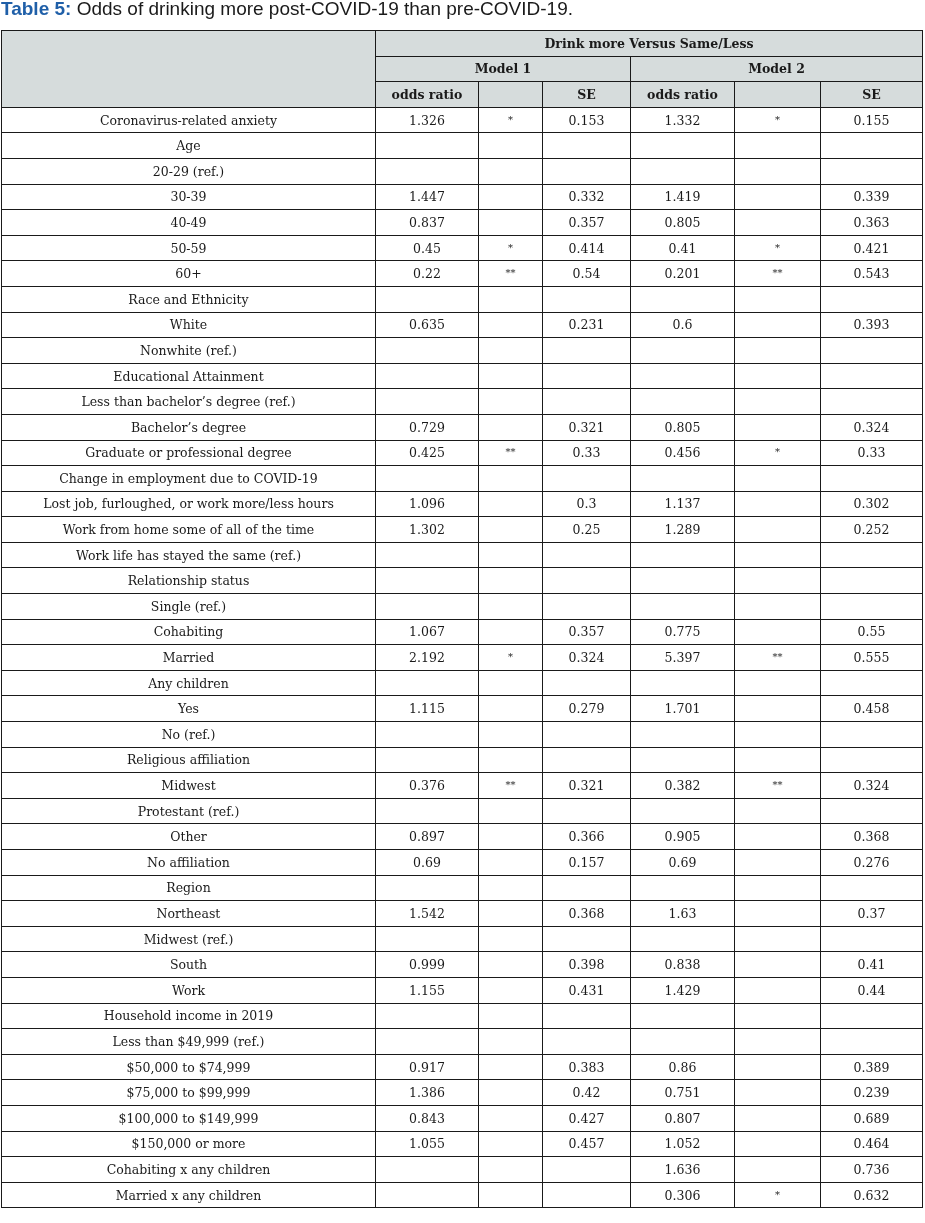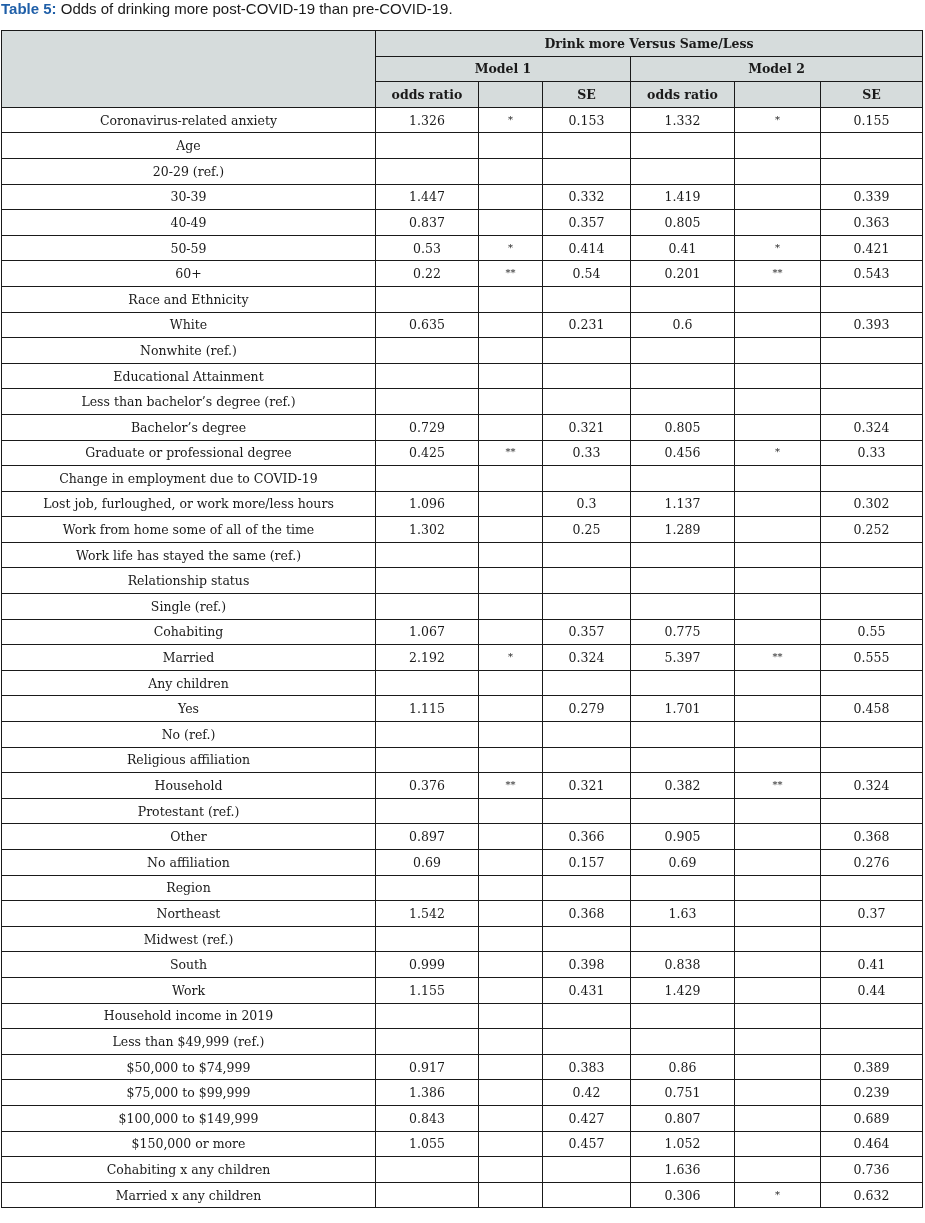--- a/index.html
+++ b/index.html
@@ -1,19 +1,19 @@
 <!DOCTYPE html>
 <html><head>
 <meta charset="utf-8">
 <style>
   html, body { margin: 0; padding: 0; background: #ffffff; }
   body { width: 925px; height: 1223px; overflow: hidden; position: relative; }
   .caption {
     position: absolute; left: 1px; top: 0px; height: 20px; line-height: 18px;
-    font-family: "Liberation Sans", sans-serif; font-size: 15px; color: #1a1a1a;
+    font-family: "Liberation Sans", sans-serif; font-size: 19px; color: #1a1a1a;
     white-space: nowrap;
   }
   .caption .lbl { color: #1f5fa8; font-weight: bold; }
   table.t {
     position: absolute; left: 1px; top: 30px;
     width: 921px; border-collapse: collapse; table-layout: fixed;
     font-family: "DejaVu Serif", "Liberation Serif", serif;
     font-size: 12.5px; color: #1a1a1a;
   }
   table.t td, table.t th {
@@ -100,21 +100,21 @@
         <td>40-49</td>
         <td>0.837</td>
         <td><span class="star"></span></td>
         <td>0.357</td>
         <td>0.805</td>
         <td><span class="star"></span></td>
         <td>0.363</td>
       </tr>
       <tr>
         <td>50-59</td>
-        <td>0.53</td>
+        <td>0.45</td>
         <td><span class="star">*</span></td>
         <td>0.414</td>
         <td>0.41</td>
         <td><span class="star">*</span></td>
         <td>0.421</td>
       </tr>
       <tr>
         <td>60+</td>
         <td>0.22</td>
         <td><span class="star">**</span></td>
@@ -288,21 +288,21 @@
       <tr>
         <td>Religious affiliation</td>
         <td></td>
         <td><span class="star"></span></td>
         <td></td>
         <td></td>
         <td><span class="star"></span></td>
         <td></td>
       </tr>
       <tr>
-        <td>Household</td>
+        <td>Midwest</td>
         <td>0.376</td>
         <td><span class="star">**</span></td>
         <td>0.321</td>
         <td>0.382</td>
         <td><span class="star">**</span></td>
         <td>0.324</td>
       </tr>
       <tr>
         <td>Protestant (ref.)</td>
         <td></td>

